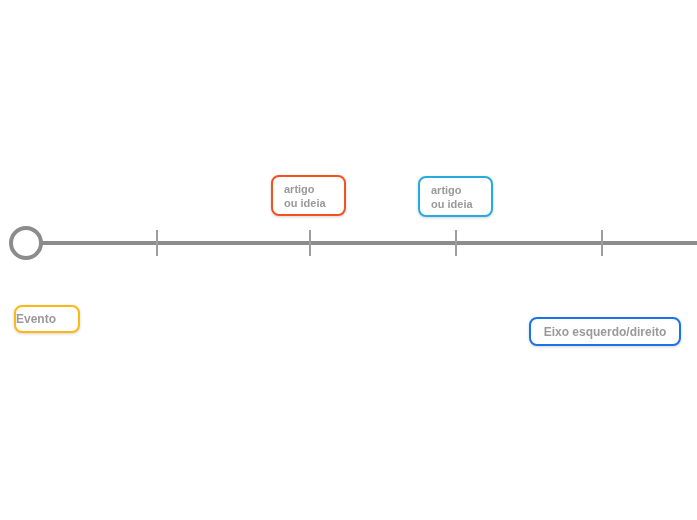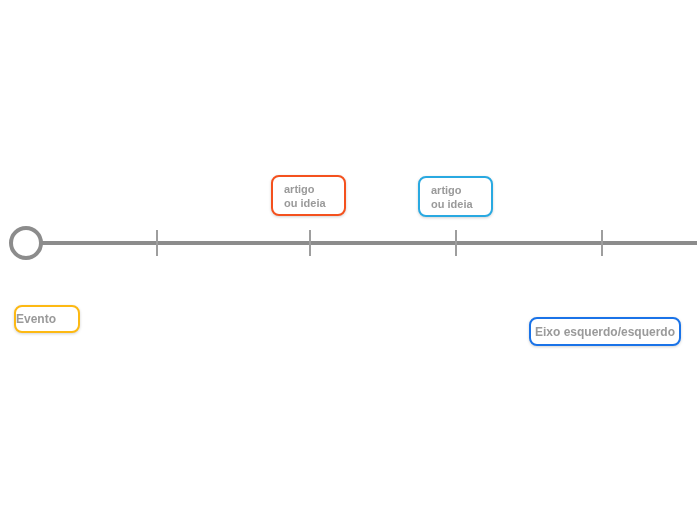--- a/index.html
+++ b/index.html
@@ -116,16 +116,16 @@
   </div>
   <div class="node node-article-right">
     <span class="label">artigo
 ou ideia</span>
   </div>
 
   <div class="node node-event">
     <span class="label">Evento</span>
   </div>
   <div class="node node-axis">
-    <span class="label">Eixo esquerdo/esquerdo</span>
+    <span class="label">Eixo esquerdo/direito</span>
   </div>
 
 </div>
 
 </body></html>

